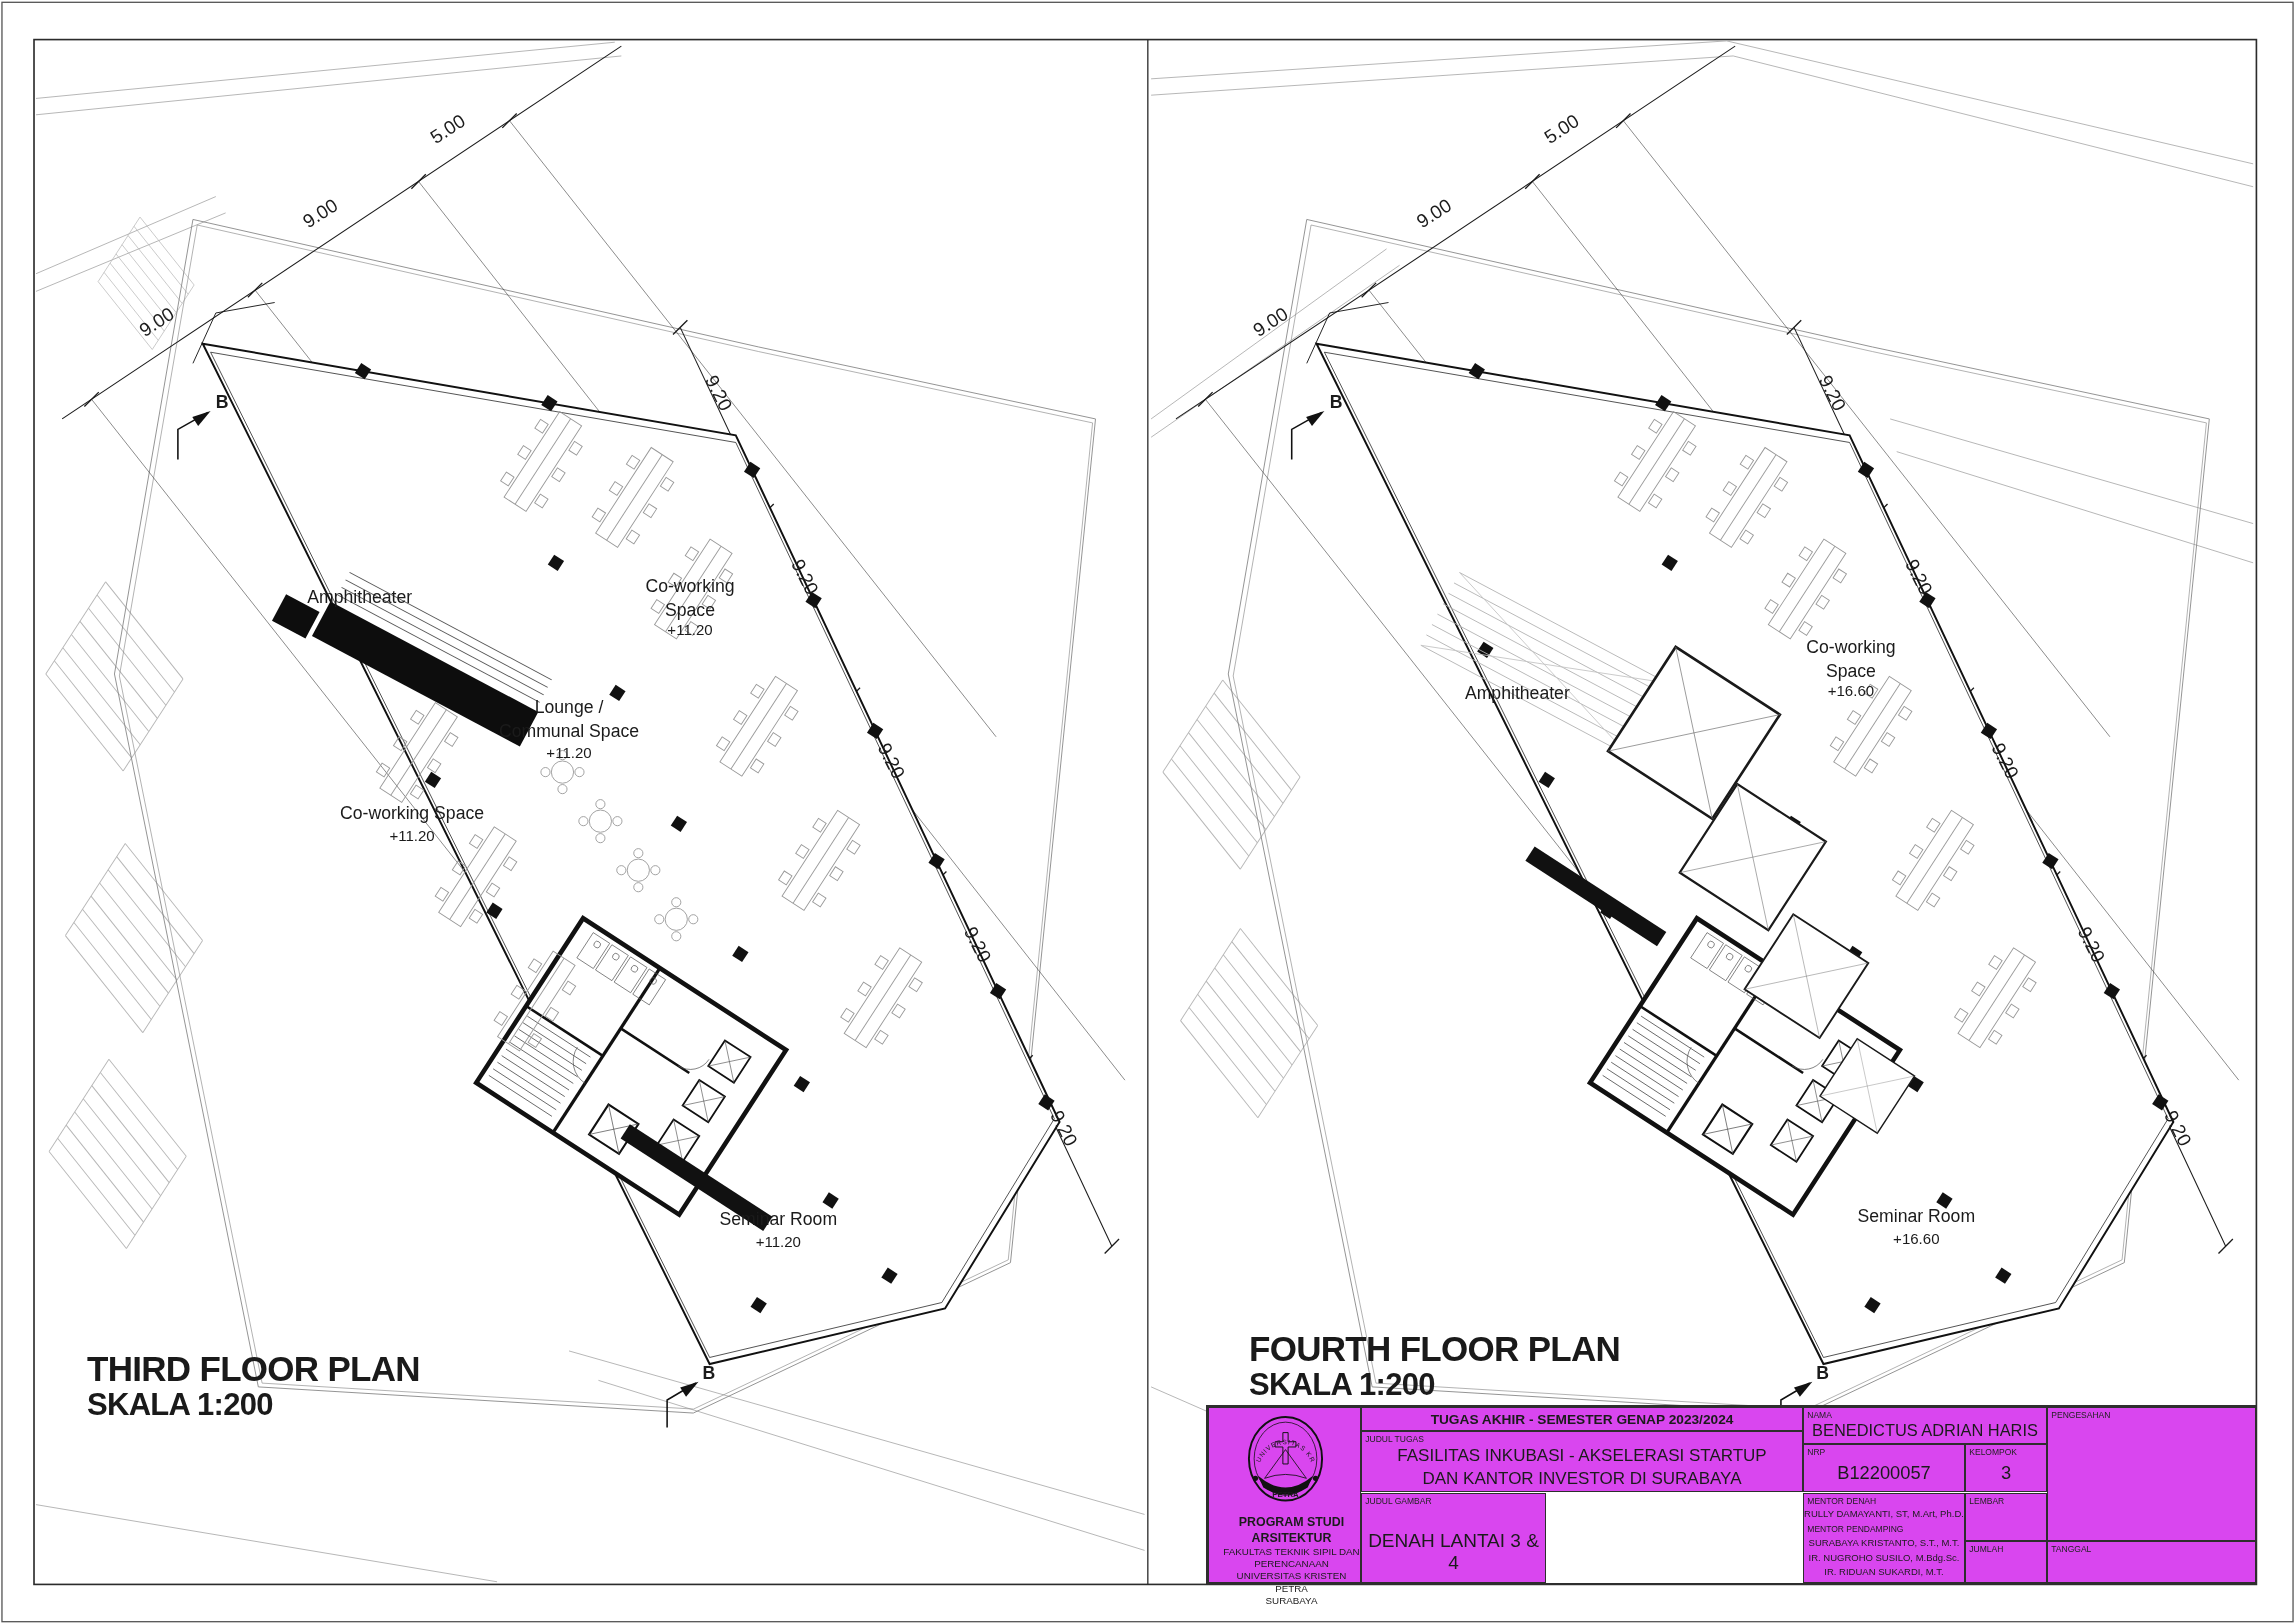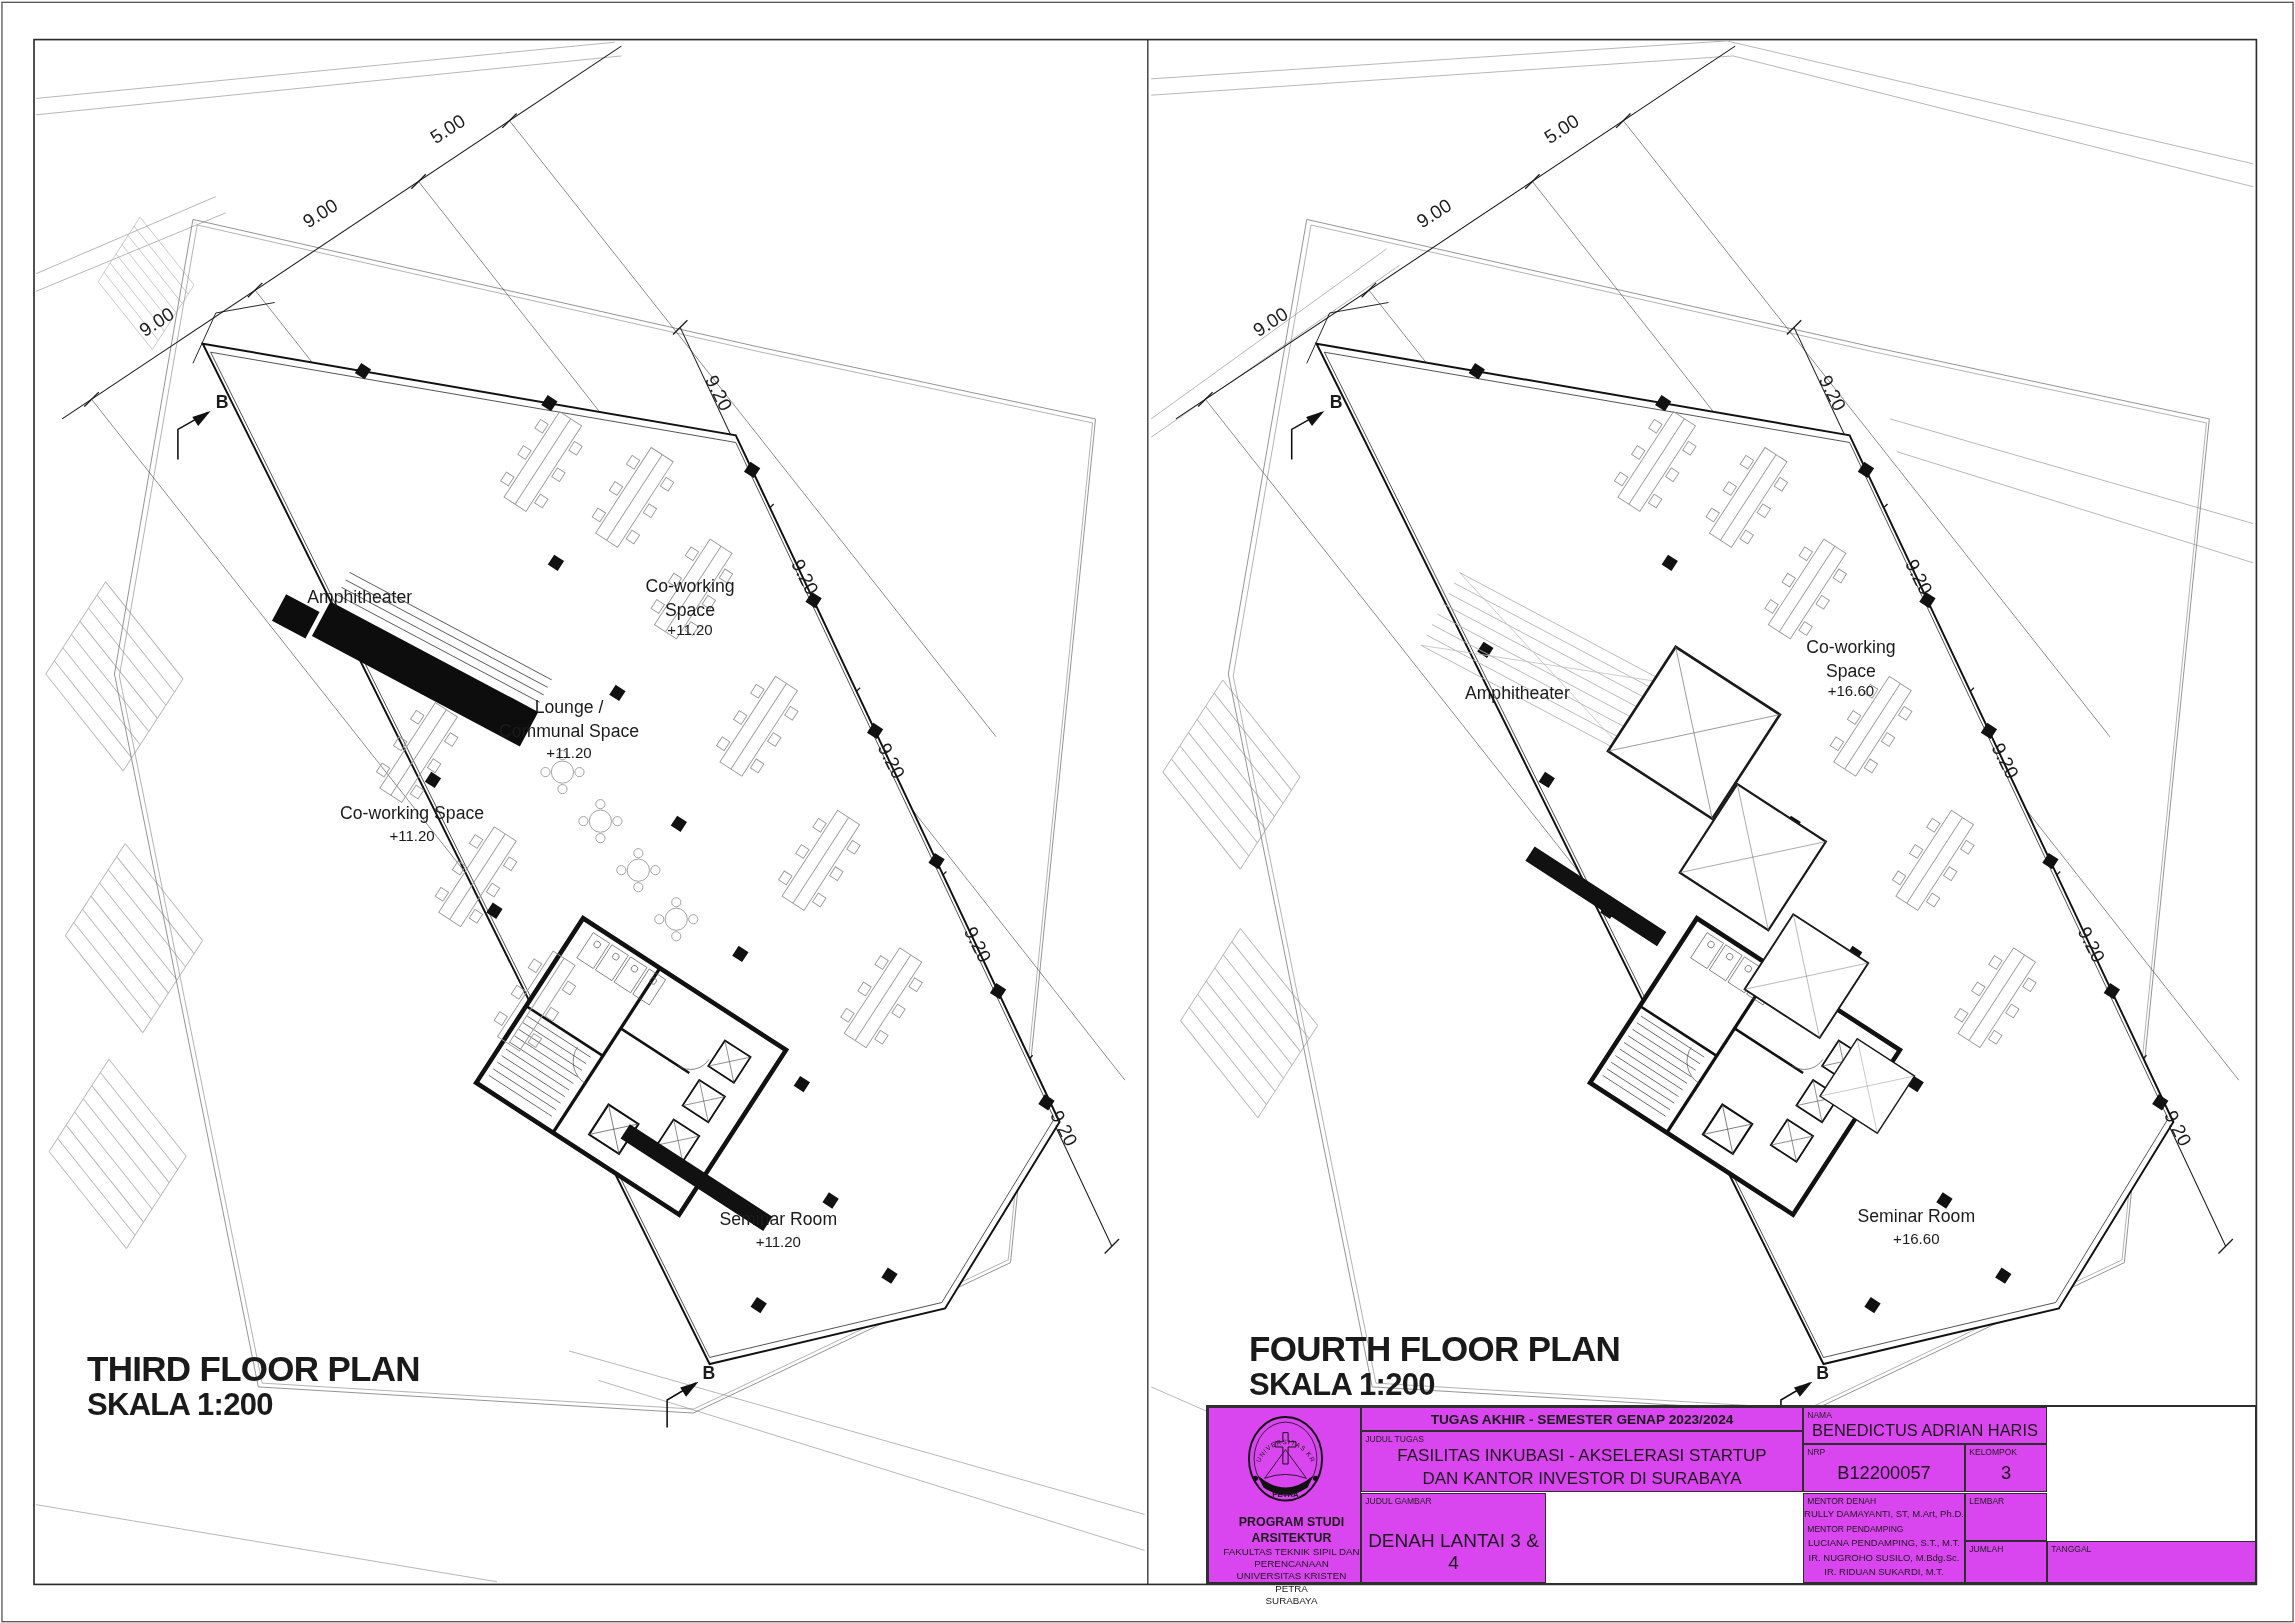--- a/index.html
+++ b/index.html
@@ -382,33 +382,36 @@
 
   <div class="cell" style="left:757px;top:37px;width:82px;height:48px;">
     <div class="lbl">KELOMPOK</div>
     <div class="cen" style="top:17px;font-size:18.3px;">3</div>
   </div>
 
   <div class="cell" style="left:595px;top:86px;width:162px;height:90px;">
     <div style="position:absolute;left:3.3px;top:2px;font-size:8.5px;">MENTOR DENAH</div>
     <div class="cen" style="top:14.4px;font-size:9.5px;">RULLY DAMAYANTI, ST, M.Art, Ph.D.</div>
     <div style="position:absolute;left:3.3px;top:30px;font-size:8.5px;">MENTOR PENDAMPING</div>
-    <div class="cen" style="top:43px;font-size:9.5px;">LUCIANA PENDAMPING, S.T., M.T.</div>
+    <div class="cen" style="top:43px;font-size:9.5px;">SURABAYA KRISTANTO, S.T., M.T.</div>
     <div class="cen" style="top:58px;font-size:9.5px;">IR. NUGROHO SUSILO, M.Bdg.Sc.</div>
     <div class="cen" style="top:72px;font-size:9.5px;">IR. RIDUAN SUKARDI, M.T.</div>
   </div>
 
   <div class="cell" style="left:757px;top:86px;width:82px;height:48px;">
     <div class="lbl">LEMBAR</div>
   </div>
 
   <div class="cell" style="left:757px;top:134px;width:82px;height:42px;">
     <div class="lbl">JUMLAH</div>
   </div>
 
+  <div class="cell" style="left:839px;top:0;width:209px;height:134px;">
+    <div class="lbl">PENGESAHAN</div>
+  </div>
 
   <div class="cell" style="left:839px;top:134px;width:209px;height:42px;">
     <div class="lbl">TANGGAL</div>
   </div>
 </div>
 
 </div>
 
 
 </body></html>

